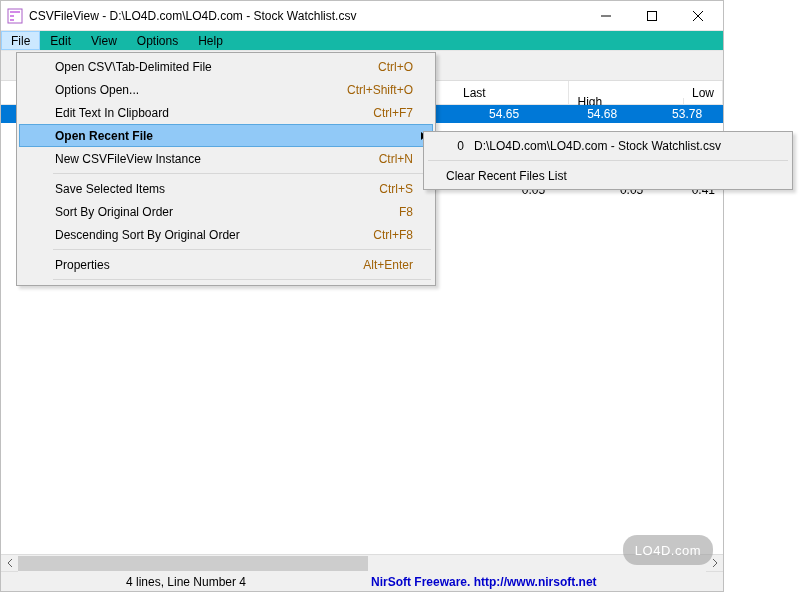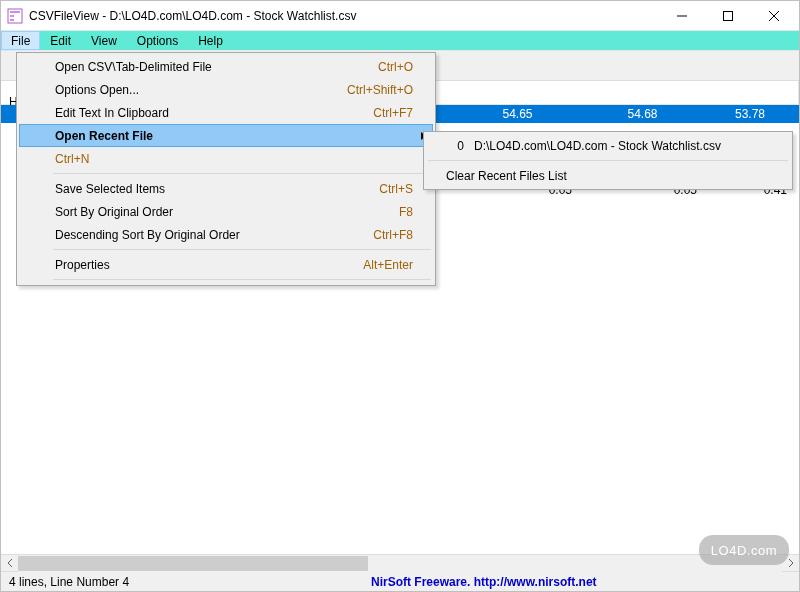--- a/index.html
+++ b/index.html
@@ -7,21 +7,21 @@
     margin: 0;
     font-family: "Segoe UI", Tahoma, sans-serif;
     font-size: 12px;
     background: #fff;
     width: 800px;
     height: 592px;
     overflow: hidden;
     position: relative;
   }
   .window {
-    width: 800px;
+    width: 724px;
     height: 592px;
     border: 1px solid #bfbfbf;
     background: #fff;
     position: relative;
     display: flex;
     flex-direction: column;
   }
   
   .titlebar {
     height: 30px;
@@ -50,21 +50,21 @@
     width: 46px;
     height: 28px;
     display: flex;
     align-items: center;
     justify-content: center;
     color: #000;
   }
   
   .menubar {
     height: 20px;
-    background: #5eead4;
+    background: #14b8a6;
     display: flex;
     align-items: stretch;
     padding: 0;
     border-bottom: 1px solid #e6e6e6;
   }
   .menu-item {
     padding: 2px 10px;
     display: flex;
     align-items: center;
     color: #000;
@@ -220,20 +220,21 @@
   }
 
   
   .statusbar {
     height: 20px;
     background: #f0f0f0;
     border-top: 1px solid #ddd;
     display: flex;
     align-items: center;
     font-size: 12px;
+    text-align: center;
   }
   .status-left {
     padding: 0 8px;
     width: 370px;
   }
   .status-link {
     color: #0000cc;
     font-weight: bold;
   }
 
@@ -295,20 +296,21 @@
     <div class="menu-item">Edit</div>
     <div class="menu-item">View</div>
     <div class="menu-item">Options</div>
     <div class="menu-item">Help</div>
   </div>
 
   <div class="toolbar-band"></div>
 
   <div class="content">
     <div class="table-header">
+      <div class="th col-last">Last</div>
       <div class="th col-high">High</div>
       <div class="th col-low">Low</div>
     </div>
     <div class="table-body">
       <div class="tr selected">
         <div class="td col-last">54.65</div>
         <div class="td col-high">54.68</div>
         <div class="td col-low">53.78</div>
       </div>
 
@@ -352,20 +354,21 @@
     </div>
     <div class="dd-item">
       <span class="dd-label">Edit Text In Clipboard</span>
       <span class="dd-shortcut">Ctrl+F7</span>
     </div>
     <div class="dd-item highlight">
       <span class="dd-label">Open Recent File</span>
       <span class="submenu-arrow"></span>
     </div>
     <div class="dd-item">
+      <span class="dd-label">New CSVFileView Instance</span>
       <span class="dd-shortcut">Ctrl+N</span>
     </div>
     <div class="dd-sep"></div>
     <div class="dd-item">
       <span class="dd-label">Save Selected Items</span>
       <span class="dd-shortcut">Ctrl+S</span>
     </div>
     <div class="dd-item">
       <span class="dd-label">Sort By Original Order</span>
       <span class="dd-shortcut">F8</span>

